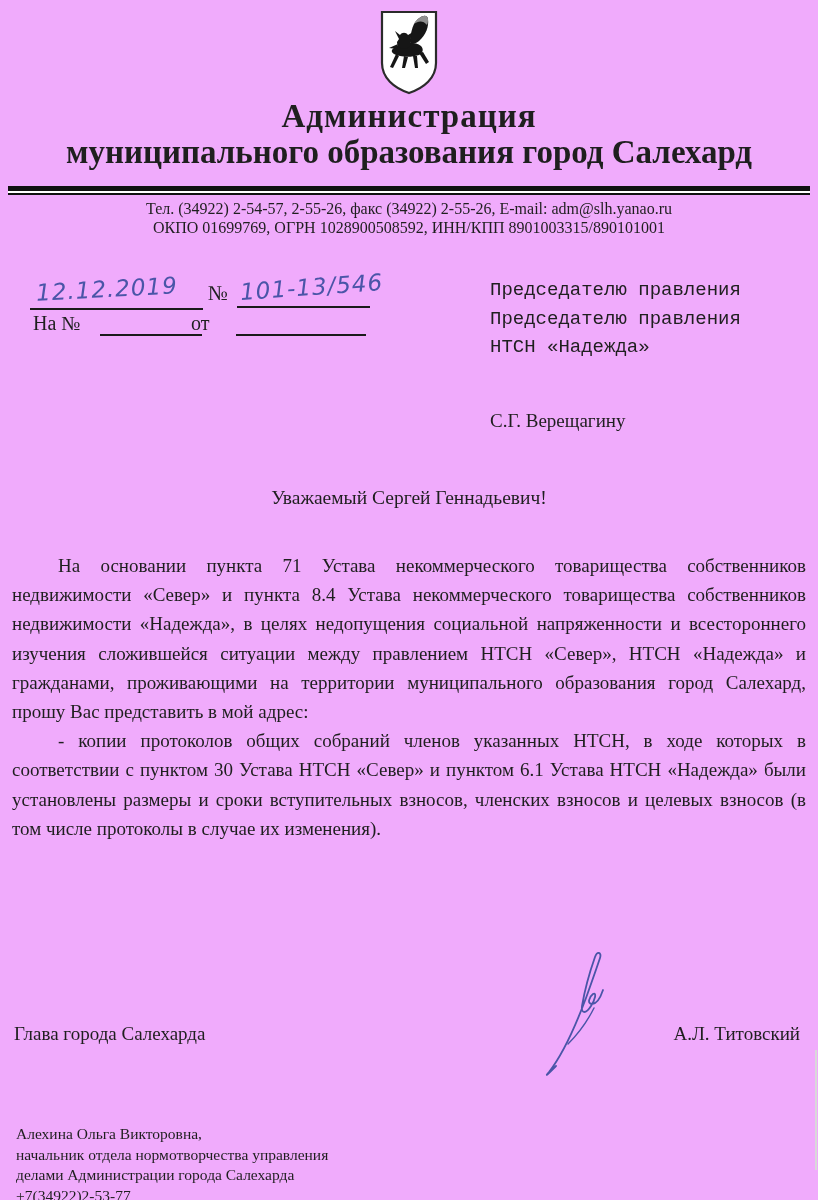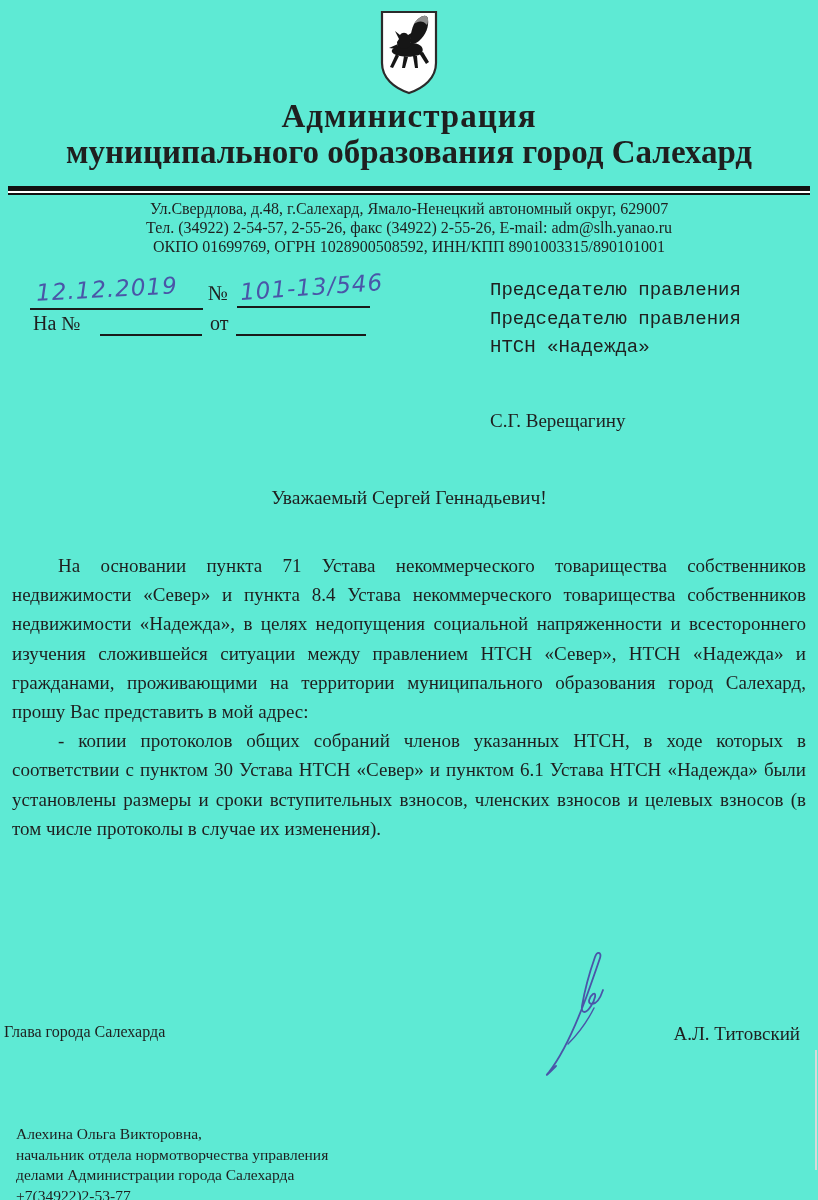--- a/index.html
+++ b/index.html
@@ -1,19 +1,19 @@
 <!DOCTYPE html>
 <html><head>
 <meta charset="utf-8">
 <style>
   html,body{margin:0;padding:0;background:#e8e8e8;}
   .page{
     position:relative;
     width:818px;height:1200px;
-    background:#5eead4;
+    background:#f0abfc;
     margin:0 auto;
     overflow:hidden;
     font-family:"Liberation Serif","DejaVu Serif",serif;
     color:#1f1f1f;
   }
   .abs{position:absolute;}
   .center{left:0;width:818px;text-align:center;}
 
   
   .crest{left:377px;top:8px;width:64px;height:90px;}
@@ -35,35 +35,35 @@
     white-space:nowrap;
   }
   .hand-date{left:36px;top:276px;font-size:23px;transform:rotate(-3deg);}
   .hand-number{left:240px;top:274px;font-size:23px;transform:rotate(-4deg);}
   .no-sign{left:208px;top:281px;font-size:21px;}
   .uline{height:0;border-bottom:2px solid #1a1a1a;}
   .ul-date{left:30px;top:308px;width:173px;}
   .ul-number{left:237px;top:306px;width:133px;}
   .reply-label{left:33px;top:312px;}
   .ul-reply{left:100px;top:334px;width:102px;}
-  .from-label{left:210px;top:312px;}
+  .from-label{left:191px;top:312px;}
   .ul-from{left:236px;top:334px;width:130px;}
 
   
   .recipient{left:490px;top:276px;font-size:19px;line-height:28.5px;font-family:Liberation Mono, monospace;}
   .recipient-name{left:490px;top:410px;font-size:19px;}
 
   .salutation{top:487px;font-size:19.5px;}
 
   
   .body-text{left:12px;top:551px;width:794px;font-size:19px;line-height:29.2px;}
   .body-text p{margin:0;text-align:justify;text-indent:46px;}
 
   
-  .sig-position{left:4px;top:1023px;font-size:16px;}
+  .sig-position{left:14px;top:1023px;font-size:19px;}
   .sig-name{right:18px;top:1023px;font-size:19px;}
   .sig-stroke{left:540px;top:946px;width:95px;height:130px;}
 
   
   .footer{left:16px;top:1112px;font-size:15.5px;line-height:20.5px;margin-top:12px;}
 
   .scan-edge{right:1px;top:1050px;width:2px;height:120px;background:#d9d9d9;}
 </style>
 </head>
 <body>
@@ -90,21 +90,20 @@
   <div class="abs center title1">Администрация</div>
   <div class="abs center title2">муниципального образования город Салехард</div>
 
   <div class="abs rule-wrap">
     <div class="rule-top"></div>
       <div class="rule-gap"></div>
       <div class="rule-bot"></div>
   </div>
 
   <div class="abs center contact-block">
-    <div>Ул.Свердлова, д.48, г.Салехард, Ямало-Ненецкий автономный округ, 629007</div>
     <div>Тел. (34922) 2-54-57, 2-55-26, факс (34922) 2-55-26, E-mail: adm@slh.yanao.ru</div>
     <div>ОКПО 01699769,  ОГРН 1028900508592, ИНН/КПП 8901003315/890101001</div>
   </div>
 
   <div class="abs hand hand-date">12.12.2019</div>
   <div class="abs uline ul-date"></div>
   <div class="abs ref no-sign">№</div>
   <div class="abs hand hand-number">101-13/546</div>
   <div class="abs uline ul-number"></div>
   <div class="abs ref reply-label">На  №</div>

